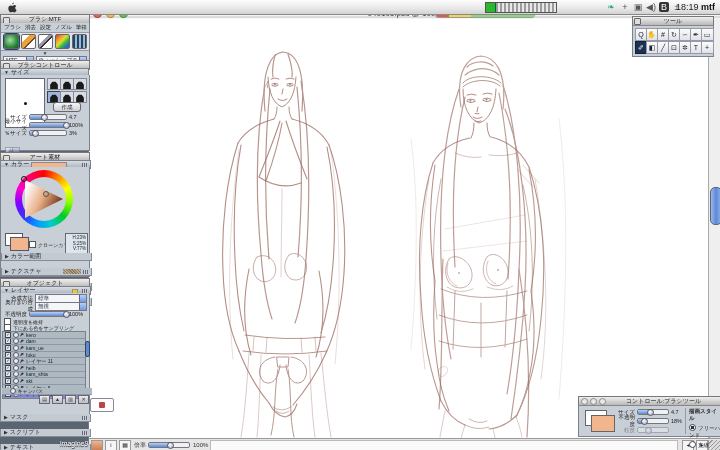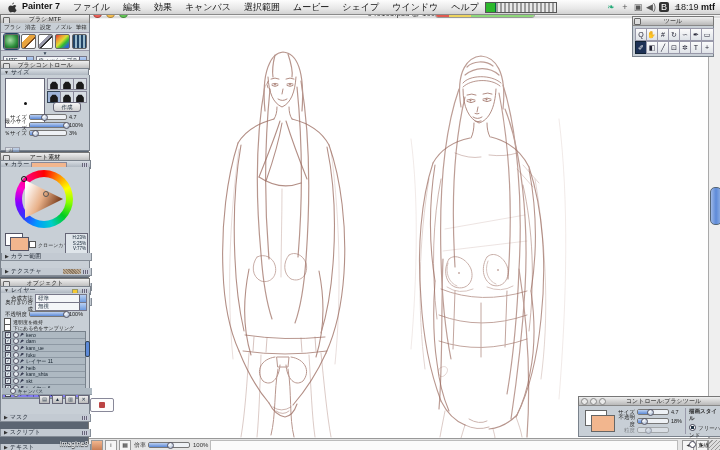--- a/index.html
+++ b/index.html
@@ -274,32 +274,20 @@
       <span class="st-btn">◂</span>
       <span class="st-btn">▸</span>
       <span class="grip"></span>
     </div>
   </div>
 
   <div id="menubar" class="abs">
     <svg class="abs" style="left:7px;top:2px" width="10" height="11" viewBox="0 0 10 11">
       <path d="M5.3,2.6 C5.2,1.6 5.9,.7 6.8,.5 C7,1.4 6.3,2.4 5.3,2.6 Z M7.4,3 C8.2,3 8.9,3.4 9.3,4 C8.5,4.5 8.1,5.2 8.2,6.1 C8.3,7 8.8,7.6 9.6,7.9 C9.1,9.2 8.2,10.4 7.3,10.4 C6.6,10.4 6.4,10 5.5,10 C4.6,10 4.3,10.4 3.7,10.4 C2.7,10.4 1.3,8.6 1.3,6.5 C1.3,4.6 2.5,3.5 3.8,3.5 C4.5,3.5 5,3.9 5.5,3.9 C6,3.9 6.6,3 7.4,3 Z" fill="#333"></path>
     </svg>
-    <span id="menu-items">
-        <span style="font-weight: bold;">Painter 7</span>
-        <span>ファイル</span>
-        <span>編集</span>
-        <span>効果</span>
-        <span>キャンバス</span>
-        <span>選択範囲</span>
-        <span>ムービー</span>
-        <span>シェイプ</span>
-        <span>ウインドウ</span>
-        <span>ヘルプ</span>
-      </span>
     <span class="grid-ind abs">
       <span class="grid-fill"></span>
     </span>
     <span class="mb-ic abs" style="left:605px;color:#2a7">❧</span>
     <span class="mb-ic abs" style="left:619px">+</span>
     <span class="mb-ic abs" style="left:632px">▣</span>
     <span class="mb-ic abs" style="left:645px">◀)</span>
     <span class="mb-ic abs" style="left:659px;background:#333;color:#fff;border-radius:2px;width:10px">B</span>
     <span class="mb-ic abs" style="left:671px">±</span>
     <span class="mb-clock abs">18:19</span>

